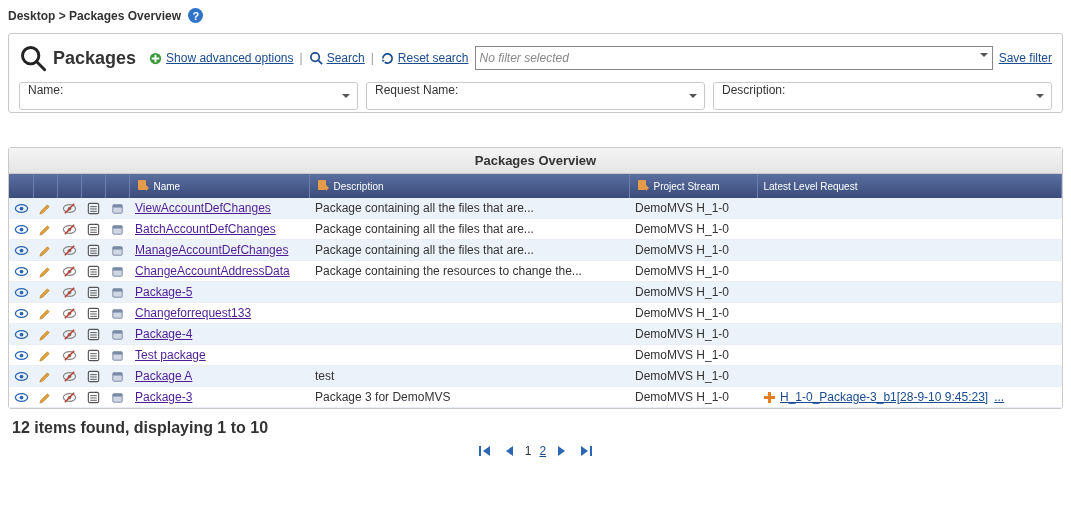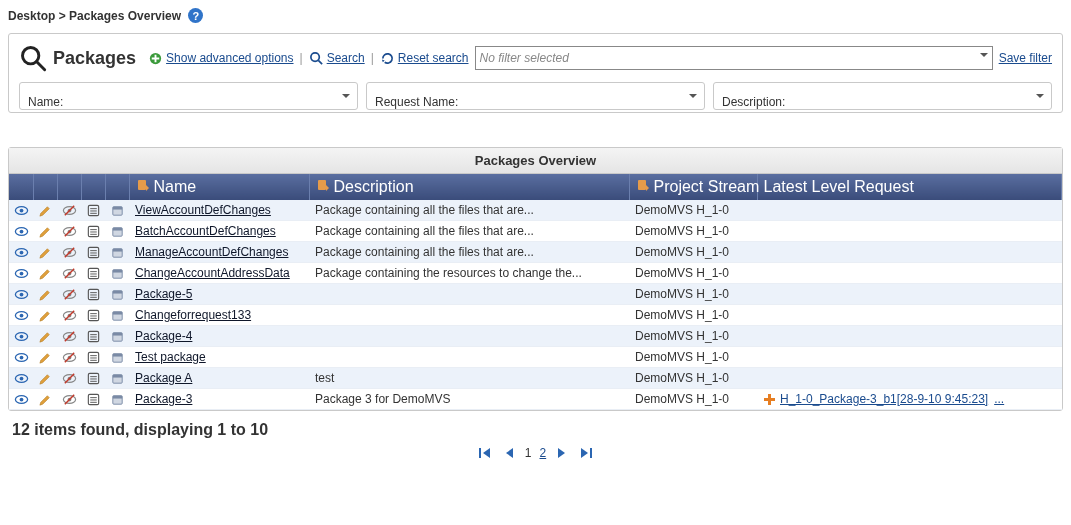--- a/index.html
+++ b/index.html
@@ -11,35 +11,35 @@
   .search-row{display:flex;align-items:center;gap:6px;flex-wrap:nowrap;}
   .mag{width:28px;height:28px;}
   .mag svg{width:28px;height:28px;}
   .title{font-size:18px;font-weight:bold;color:#333;margin-right:6px;}
   .link{color:#1a4b8e;text-decoration:underline;font-size:12px;}
   .link-icon{display:inline-flex;align-items:center;gap:3px;}
   .sep{color:#999;}
   .filter-select{flex:1;min-width:220px;height:22px;border:1px solid #888;background:#fff;display:flex;align-items:center;padding:0 4px;color:#888;font-style:italic;position:relative;}
   .filter-select .caret{position:absolute;right:3px;top:3px;}
   .criteria-row{display:flex;gap:8px;margin-top:10px;}
-  .criteria{flex:1;border:1px solid #c9c9c9;border-radius:3px;background:#fff;height:26px;display:flex;align-items:flex-end;padding:0 8px;color:#333;position:relative;}
+  .criteria{flex:1;border:1px solid #c9c9c9;border-radius:3px;background:#fff;height:26px;display:flex;align-items:flex-start;padding:0 8px;color:#333;position:relative;}
   .criteria .caret{position:absolute;right:6px;top:8px;}
   .caret svg{width:10px;height:10px;display:block;}
   .table-wrap{border:1px solid #c9c9c9;border-radius:3px;margin-top:34px;}
   .table-title{background:linear-gradient(#f4f4f4,#e5e5e5);text-align:center;font-weight:bold;color:#333;padding:5px 0;font-size:13px;border-bottom:1px solid #c9c9c9;}
   table{width:100%;border-collapse:collapse;table-layout:fixed;}
-  thead th{background:linear-gradient(#5a6ea0,#3a4c7a);color:#fff;font-weight:normal;text-align:left;padding:4px 6px;font-size:16px;border-right:1px solid #6b7fae;white-space:nowrap;}
+  thead th{background:linear-gradient(#5a6ea0,#3a4c7a);color:#fff;font-weight:normal;text-align:left;padding:4px 6px;font-size:10px;border-right:1px solid #6b7fae;white-space:nowrap;}
   thead th .hdr{display:inline-flex;align-items:center;gap:4px;}
   tbody td{padding:3px 6px;border-bottom:1px solid #e9eef5;font-size:12px;white-space:nowrap;overflow:hidden;text-overflow:ellipsis;vertical-align:middle;}
   tbody tr:nth-child(odd){background:#ecf2fa;}
   tbody tr:nth-child(even){background:#fff;}
   .icon-cell{text-align:center;padding:2px 0;}
   .ic{display:inline-block;vertical-align:middle;}
   .ic svg{width:15px;height:15px;display:block;}
-  .name-link{color:#0f172a;}
+  .name-link{color:#4c1d95;}
   .lr-link{color:#1a4b8e;text-decoration:underline;}
   .summary{font-weight:bold;font-size:16px;color:#333;padding:10px 4px 2px 4px;}
   .pager{display:flex;align-items:center;justify-content:center;gap:8px;padding:4px 0 8px 0;font-size:12px;}
   .pager .pg-btn{display:inline-flex;}
   .pager .pg-btn svg{width:16px;height:16px;}
   .pager .pg-num{color:#333;}
   .pager .pg-num.link{color:#1a4b8e;text-decoration:underline;}
   .plus-ic{display:inline-flex;vertical-align:middle;margin-right:4px;}
   .plus-ic svg{width:13px;height:13px;}
   .dots{color:#1a4b8e;text-decoration:underline;margin-left:6px;}

